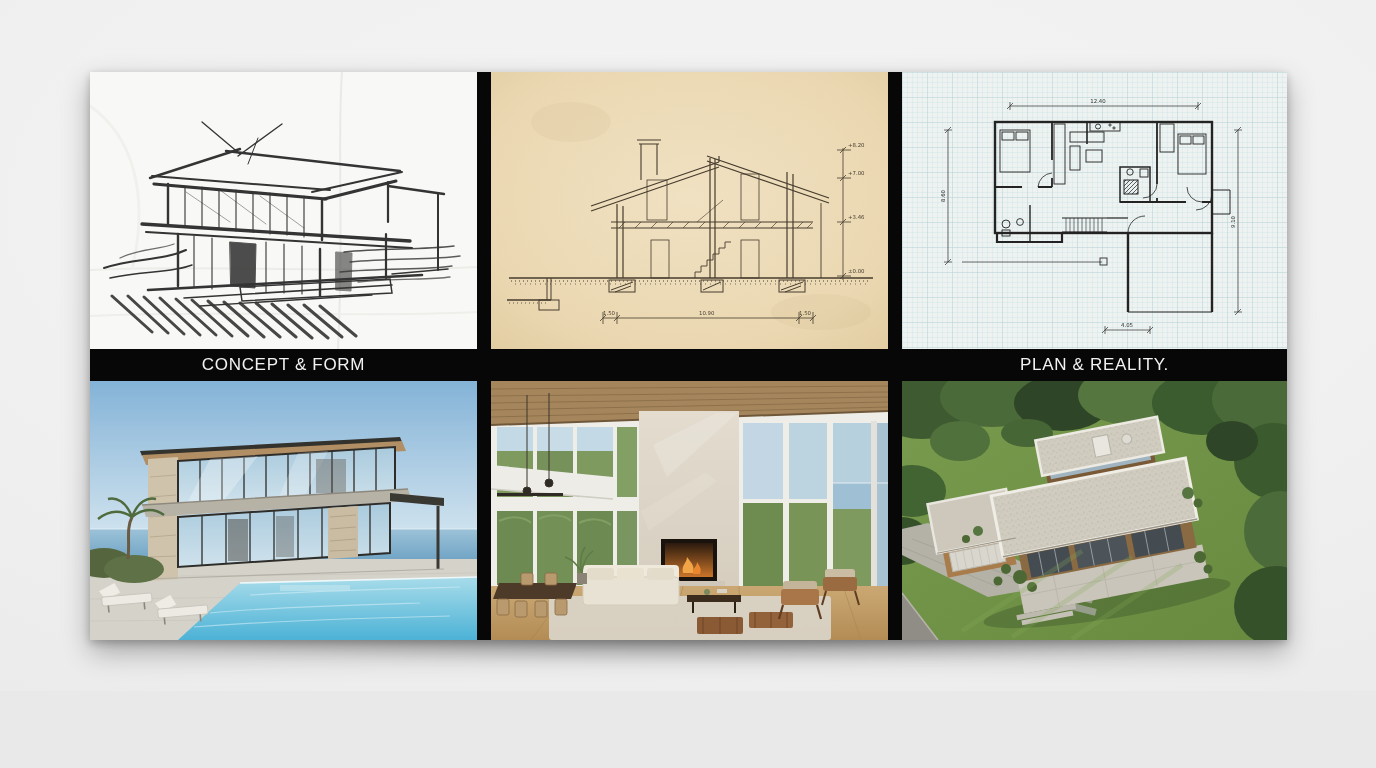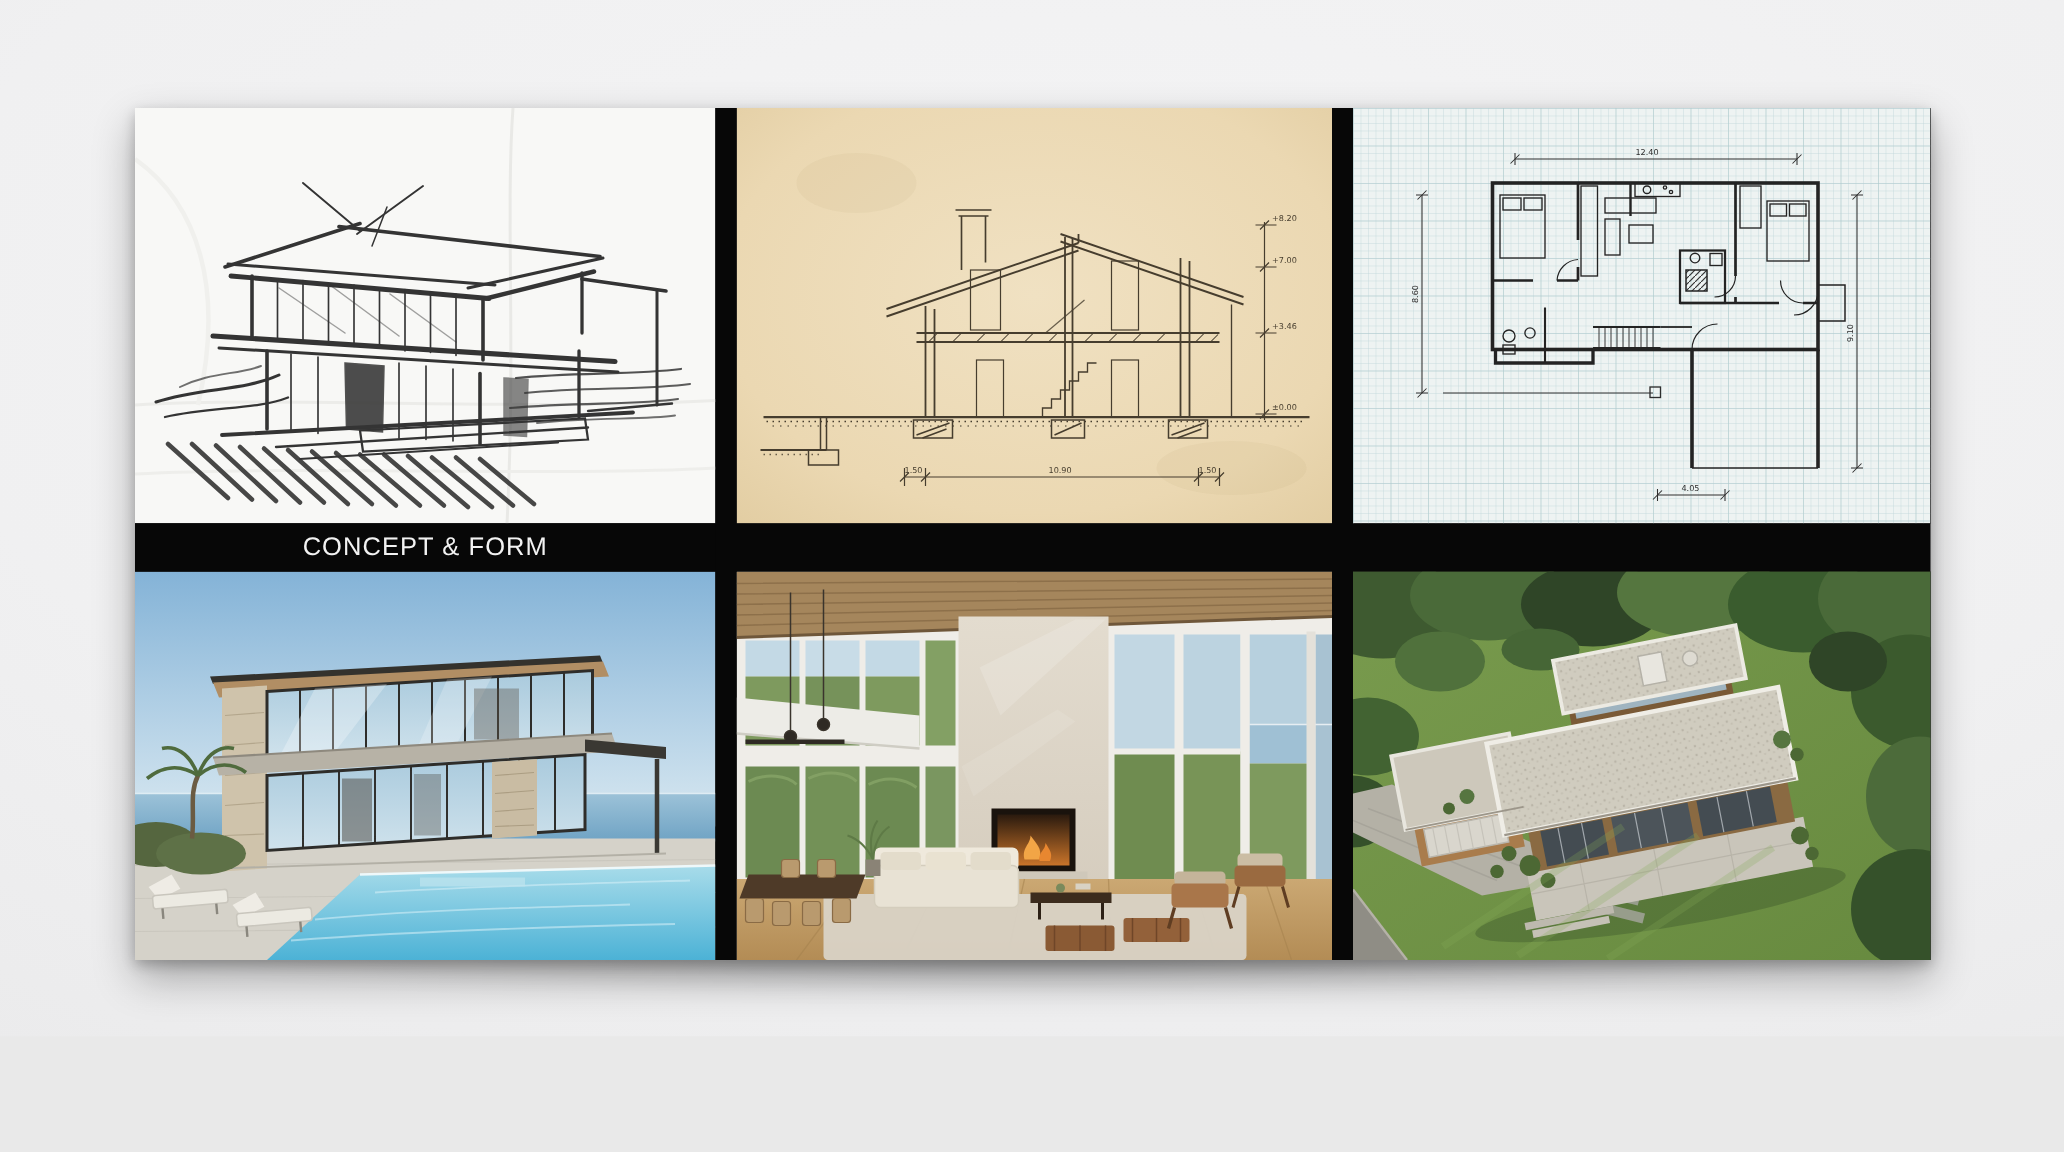--- a/index.html
+++ b/index.html
@@ -277,20 +277,21 @@
         <g fill="#2e2e2e" font-size="5.4">
           <text x="196" y="31" text-anchor="middle">12.40</text>
           <text x="43" y="124" text-anchor="middle" transform="rotate(-90 43 124)">8.60</text>
           <text x="333" y="150" text-anchor="middle" transform="rotate(-90 333 150)">9.10</text>
           <text x="225" y="255" text-anchor="middle">4.05</text>
         </g>
       </svg>
     </div>
 
     <div class="caption c1 r2">CONCEPT &amp; FORM</div>
+    <div class="caption c3 r2">PLAN &amp; REALITY.</div>
 
     <div class="tile c1 r3" aria-label="photorealistic render of a modern glass villa with infinity pool by the sea">
       <svg viewBox="0 0 387 259" preserveAspectRatio="none">
         <defs>
           <linearGradient id="sky1" x1="0" y1="0" x2="0" y2="1">
             <stop offset="0%" stop-color="#84b3d7"></stop>
               <stop offset="100%" stop-color="#d8e8f1"></stop>
           </linearGradient>
           <linearGradient id="sea1" x1="0" y1="0" x2="0" y2="1">
             <stop offset="0%" stop-color="#9cc2d8"></stop>

